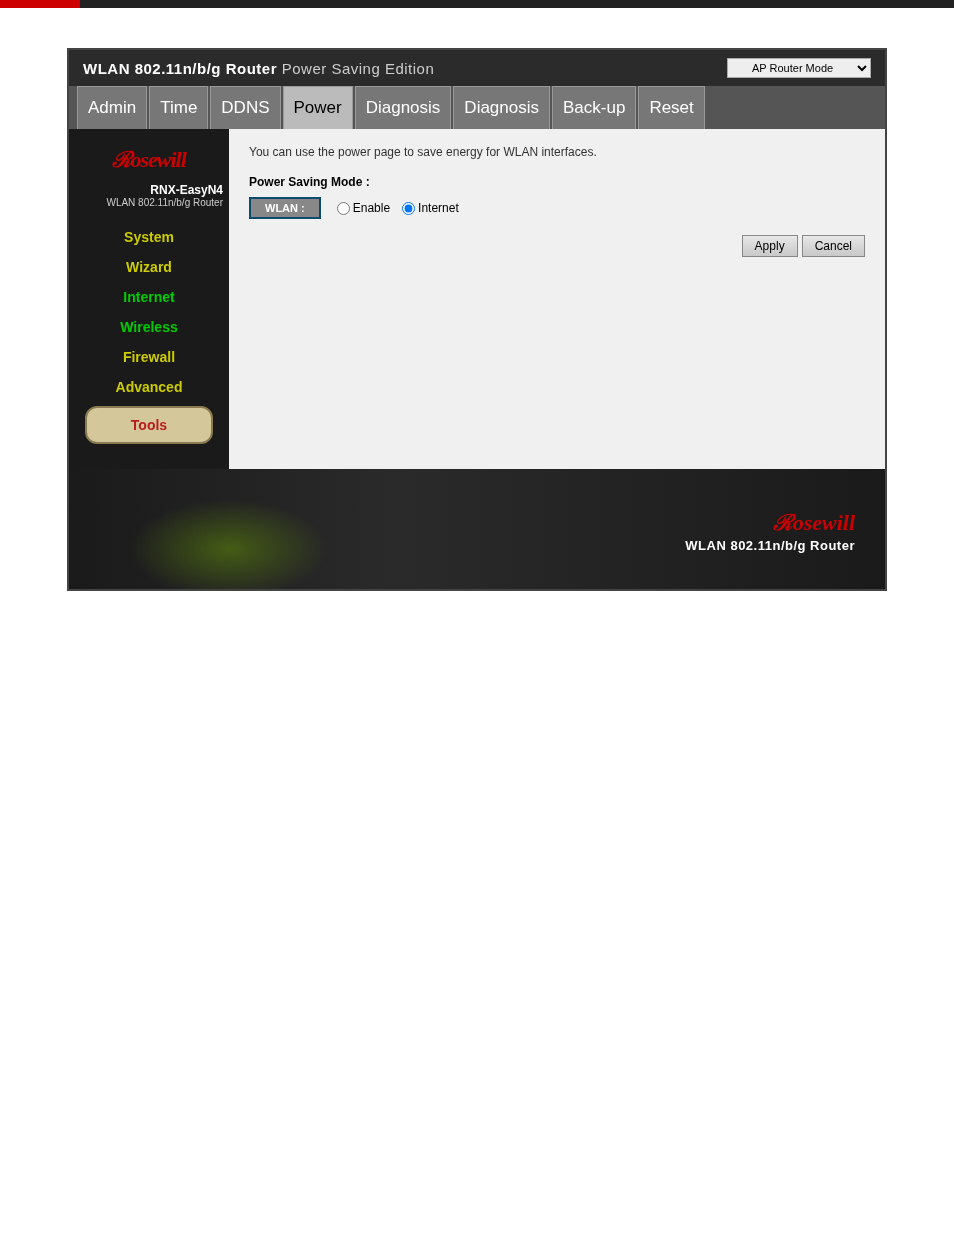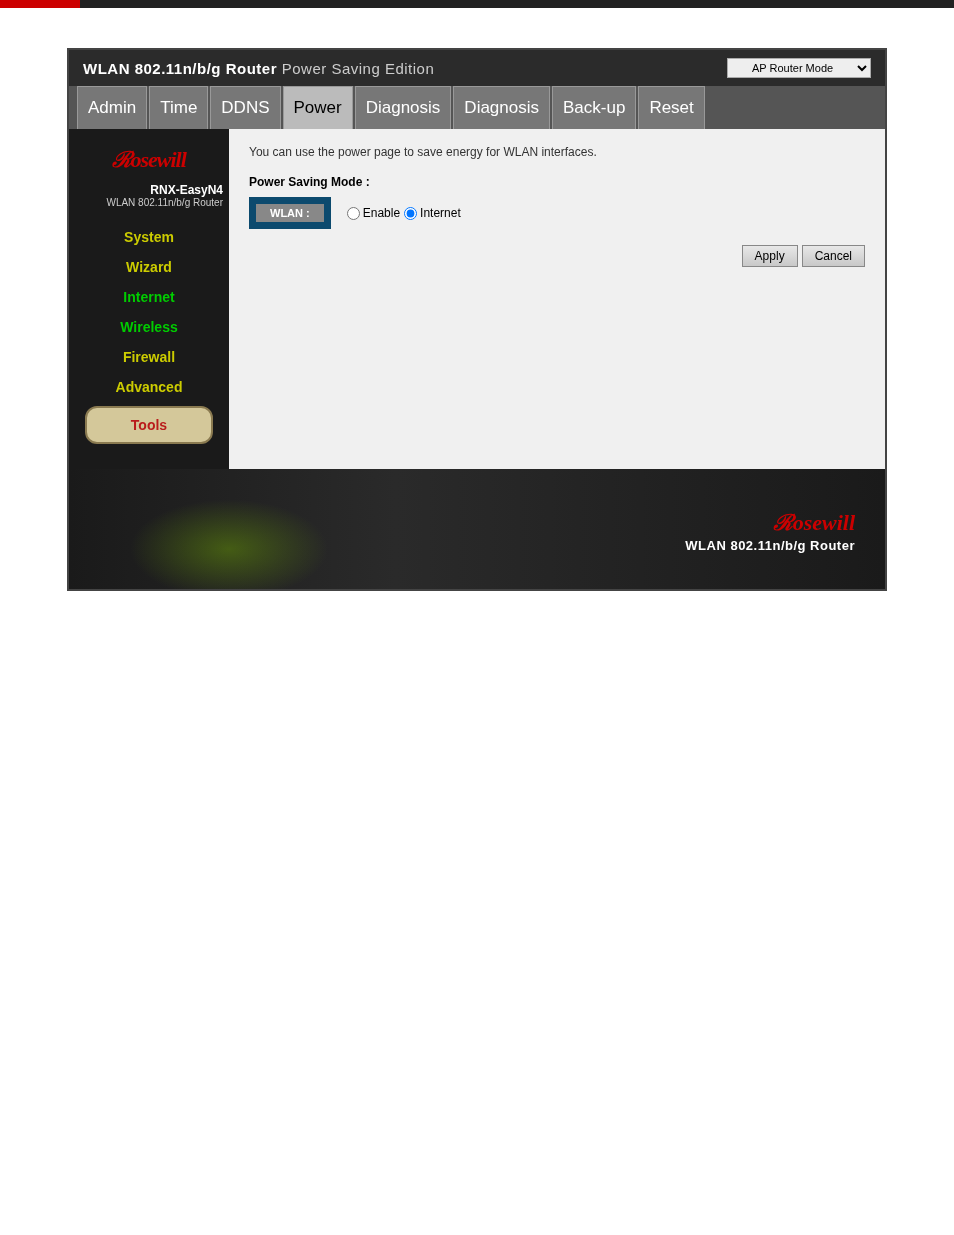--- a/index.html
+++ b/index.html
@@ -177,28 +177,28 @@
       gap: 12px;
       margin-bottom: 16px;
     }
 
     .wlan-label-box {
       background: #888;
       color: #fff;
       font-size: 11px;
       font-weight: bold;
       padding: 3px 14px;
-      border: 7px solid #0c4a6e;
+      border: 2px solid #0c4a6e;
       white-space: nowrap;
     }
 
     .radio-group {
       display: flex;
       align-items: center;
-      gap: 4px;
+      gap: 12px;
       margin-left: 4px;
     }
     .radio-option {
       display: flex;
       align-items: center;
       gap: 3px;
       font-size: 12px;
       cursor: pointer;
     }
 

